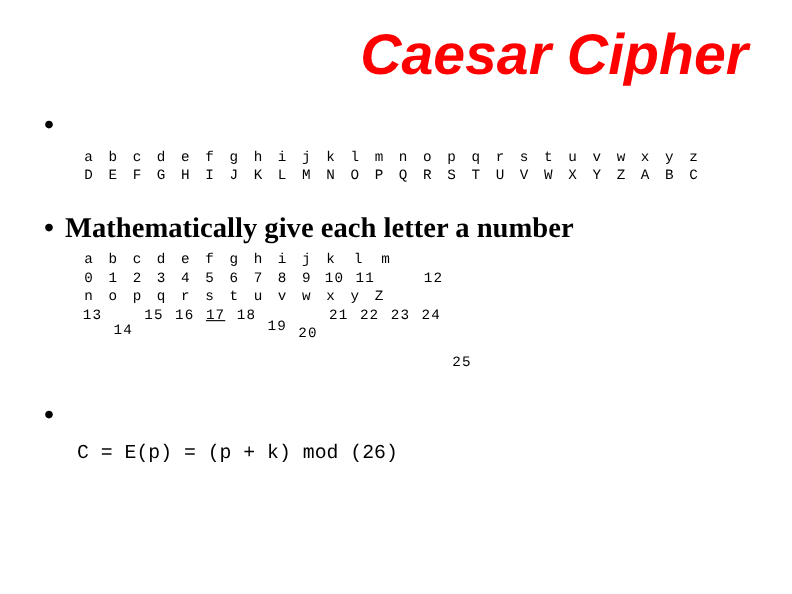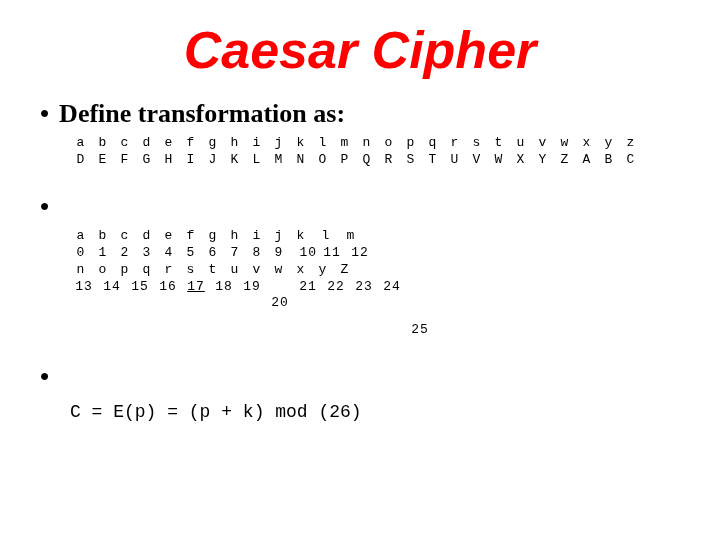--- a/index.html
+++ b/index.html
@@ -14,21 +14,21 @@
 
     .page {
       width: 720px;
       height: 540px;
       padding: 20px 40px;
       display: flex;
       flex-direction: column;
     }
 
     .title {
-      text-align: center;
+      text-align: right;
       font-size: 52px;
       font-weight: bold;
       color: #ff0000;
       font-style: italic;
       margin-bottom: 18px;
       font-family: 'Comic Sans MS', 'Chalkboard SE', cursive, sans-serif;
     }
 
     .bullet-section {
       margin-bottom: 10px;
@@ -96,21 +96,20 @@
 </head>
 <body>
 
 <div class="page">
 
   <div class="title">Caesar Cipher</div>
 
   <div class="bullet-section">
     <div class="bullet-line">
       <span class="bullet">•</span>
-      <span class="bullet-text">Define transformation as:</span>
     </div>
     <div class="code-table">
       <div class="code-row">
         <span class="code-cell">a</span>
         <span class="code-cell">b</span>
         <span class="code-cell">c</span>
         <span class="code-cell">d</span>
         <span class="code-cell">e</span>
         <span class="code-cell">f</span>
         <span class="code-cell">g</span>
@@ -161,20 +160,21 @@
         <span class="code-cell">A</span>
         <span class="code-cell">B</span>
         <span class="code-cell">C</span>
       </div>
     </div>
   </div>
 
   <div class="bullet-section" style="margin-top:10px;">
     <div class="bullet-line">
       <span class="bullet">•</span>
+      <span class="bullet-text">Mathematically give each letter a number</span>
     </div>
     <div class="code-table">
 
       <div class="code-row">
         <span class="code-cell">a</span>
         <span class="code-cell">b</span>
         <span class="code-cell">c</span>
         <span class="code-cell">d</span>
         <span class="code-cell">e</span>
         <span class="code-cell">f</span>
@@ -191,49 +191,49 @@
         <span class="code-cell">0</span>
         <span class="code-cell">1</span>
         <span class="code-cell">2</span>
         <span class="code-cell">3</span>
         <span class="code-cell">4</span>
         <span class="code-cell">5</span>
         <span class="code-cell">6</span>
         <span class="code-cell">7</span>
         <span class="code-cell">8</span>
         <span class="code-cell">9</span>
-        <span class="code-cell" style="min-width:28px;text-align:right;">10</span>
+        <span class="code-cell" style="min-width:28px;">10</span>
         <span class="code-cell" style="min-width:28px;">11</span>
-        <span class="code-cell" style="min-width:28px;">12</span>
+        <span class="code-cell" style="min-width:28px;margin-left:34px;">12</span>
       </div>
 
       <div class="code-row">
         <span class="code-cell">n</span>
         <span class="code-cell">o</span>
         <span class="code-cell">p</span>
         <span class="code-cell">q</span>
         <span class="code-cell">r</span>
         <span class="code-cell">s</span>
         <span class="code-cell">t</span>
         <span class="code-cell">u</span>
         <span class="code-cell">v</span>
         <span class="code-cell">w</span>
         <span class="code-cell">x</span>
         <span class="code-cell">y</span>
         <span class="code-cell">Z</span>
       </div>
 
       <div class="code-row">
         <span class="code-cell" style="min-width:28px;">13</span>
-        <span class="code-cell" style="min-width:28px;">14</span>
+        <span class="code-cell" style="min-width:28px;margin-top:14px;">14</span>
         <span class="code-cell" style="min-width:28px;">15</span>
         <span class="code-cell" style="min-width:28px;">16</span>
         <span class="code-cell" style="min-width:28px;text-decoration:underline;">17</span>
         <span class="code-cell" style="min-width:28px;">18</span>
-        <span class="code-cell" style="min-width:28px;">19</span>
+        <span class="code-cell" style="min-width:28px;margin-top:10px;">19</span>
         <span class="code-cell" style="min-width:28px;margin-top:16px;">20</span>
         <span class="code-cell" style="min-width:28px;">21</span>
         <span class="code-cell" style="min-width:28px;">22</span>
         <span class="code-cell" style="min-width:28px;">23</span>
         <span class="code-cell" style="min-width:28px;">24</span>
         <span class="code-cell" style="min-width:28px;margin-top:43px;">25</span>
       </div>
     </div>
   </div>
 

